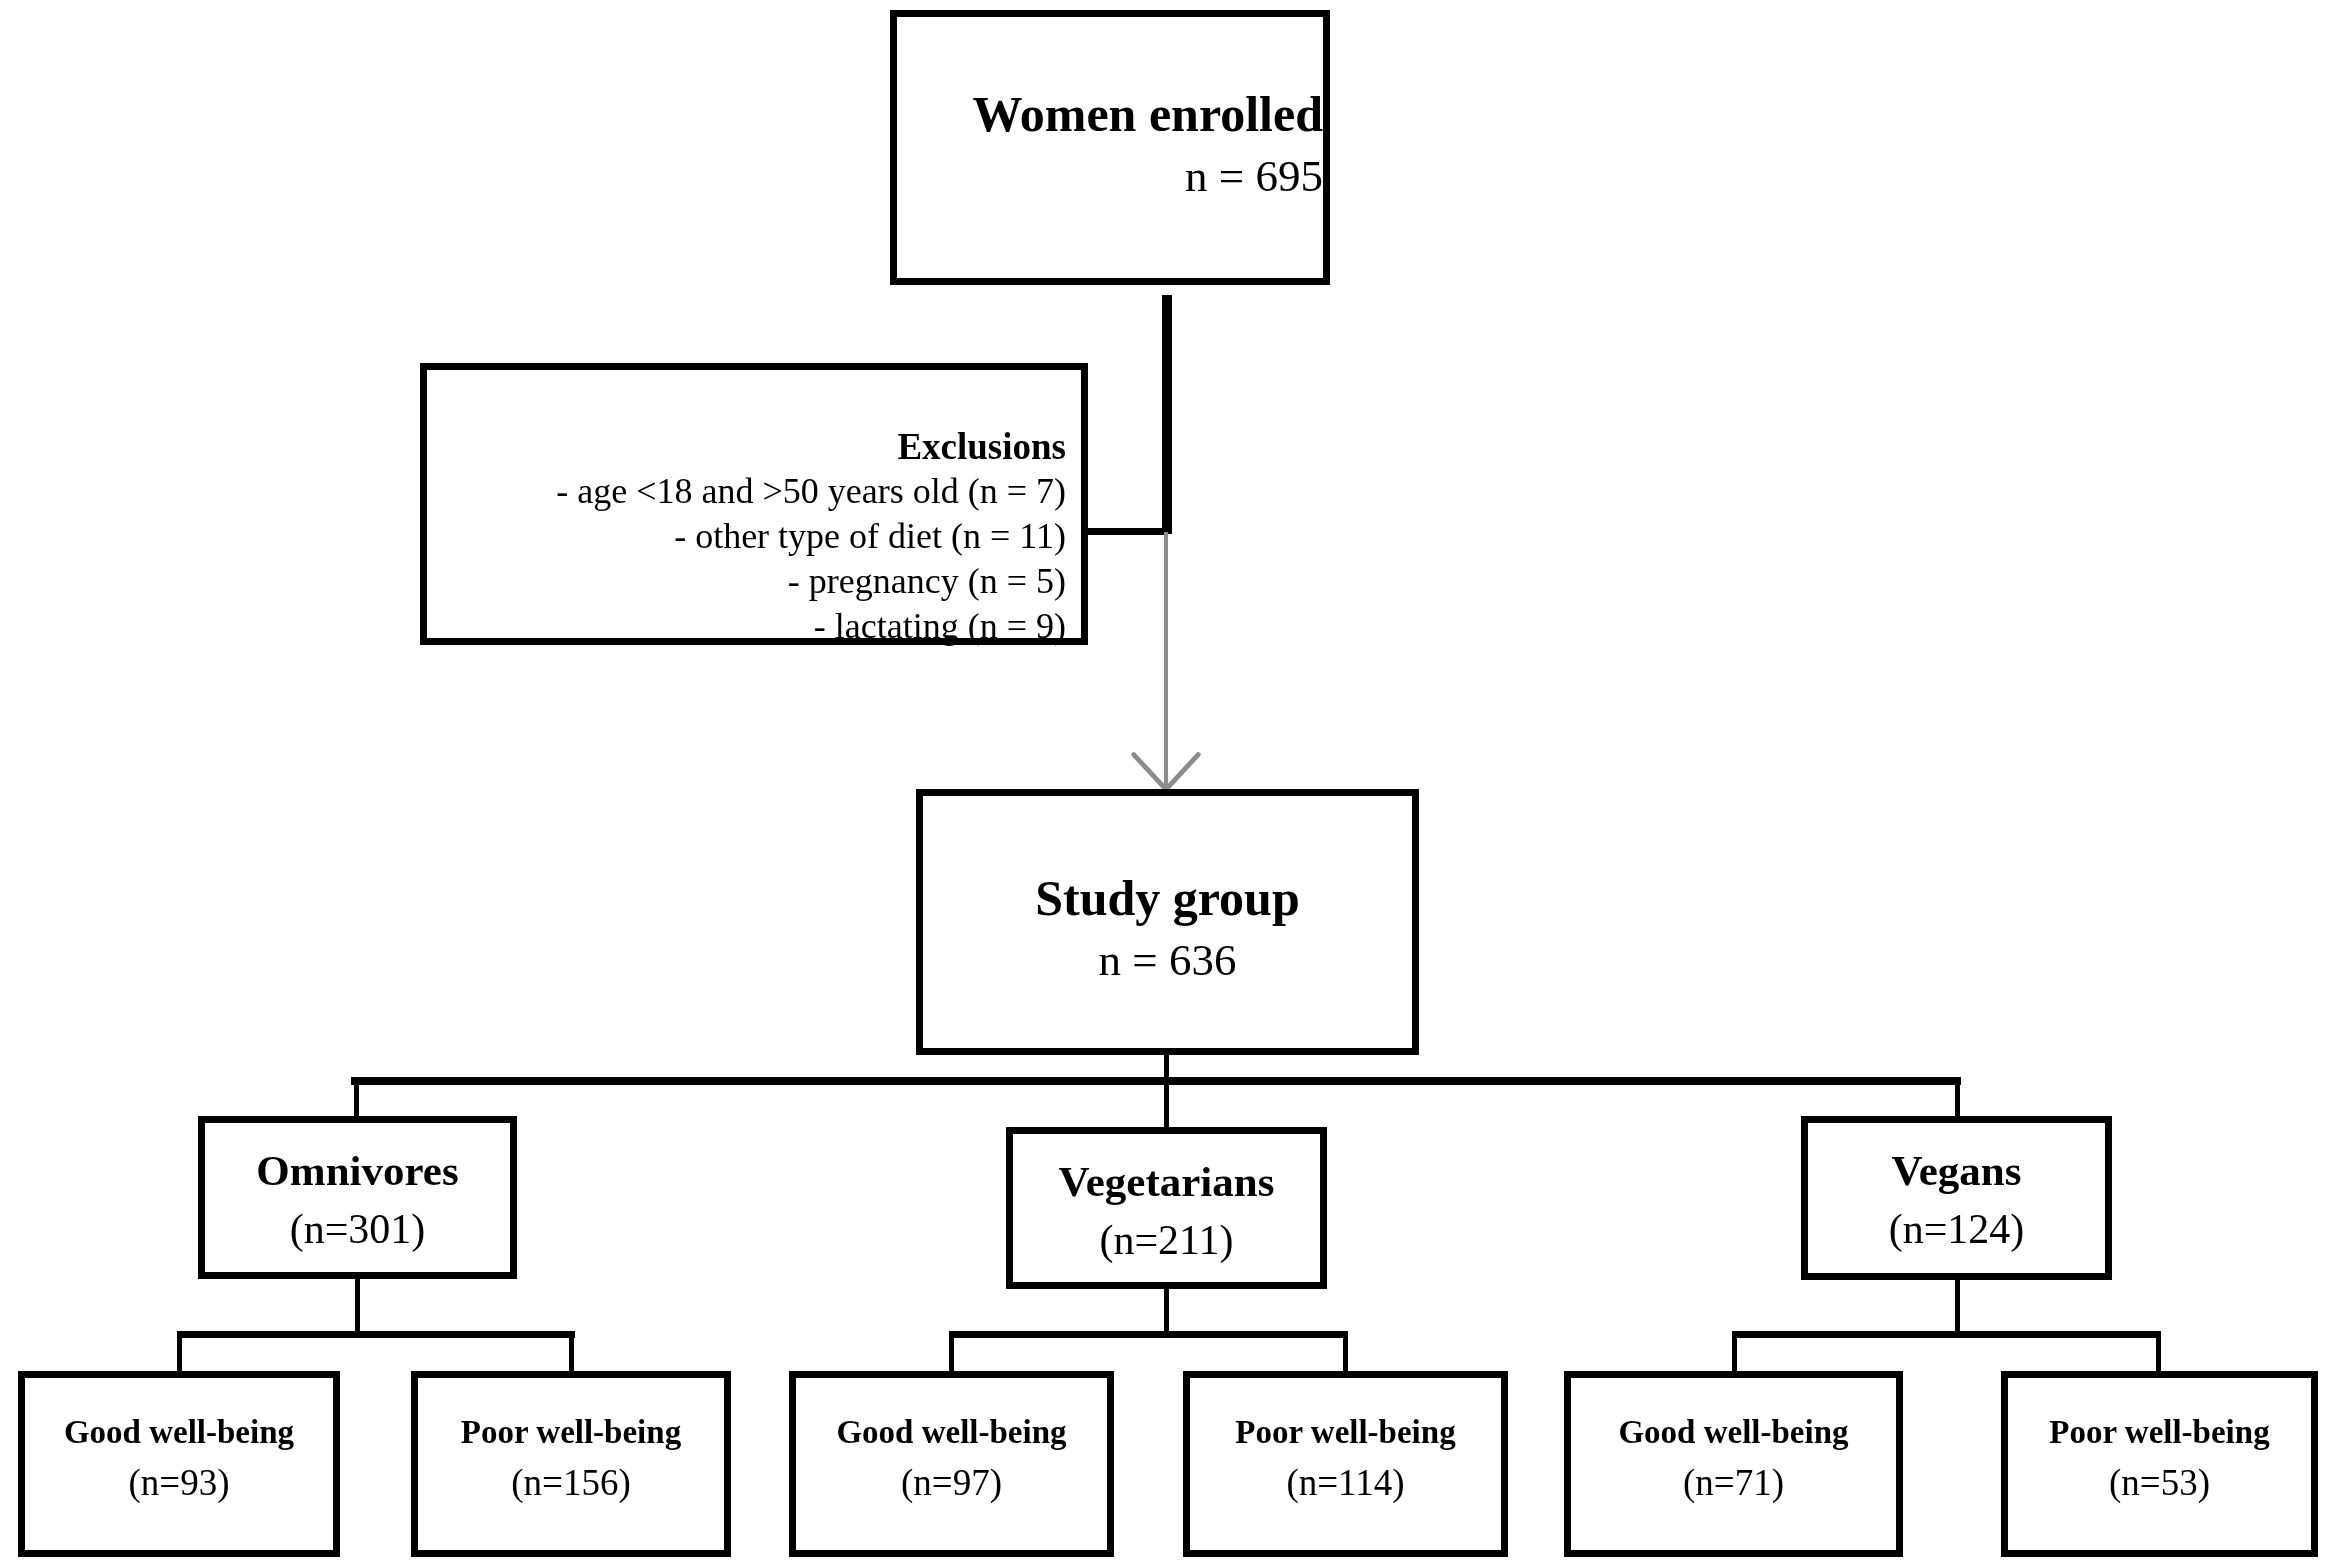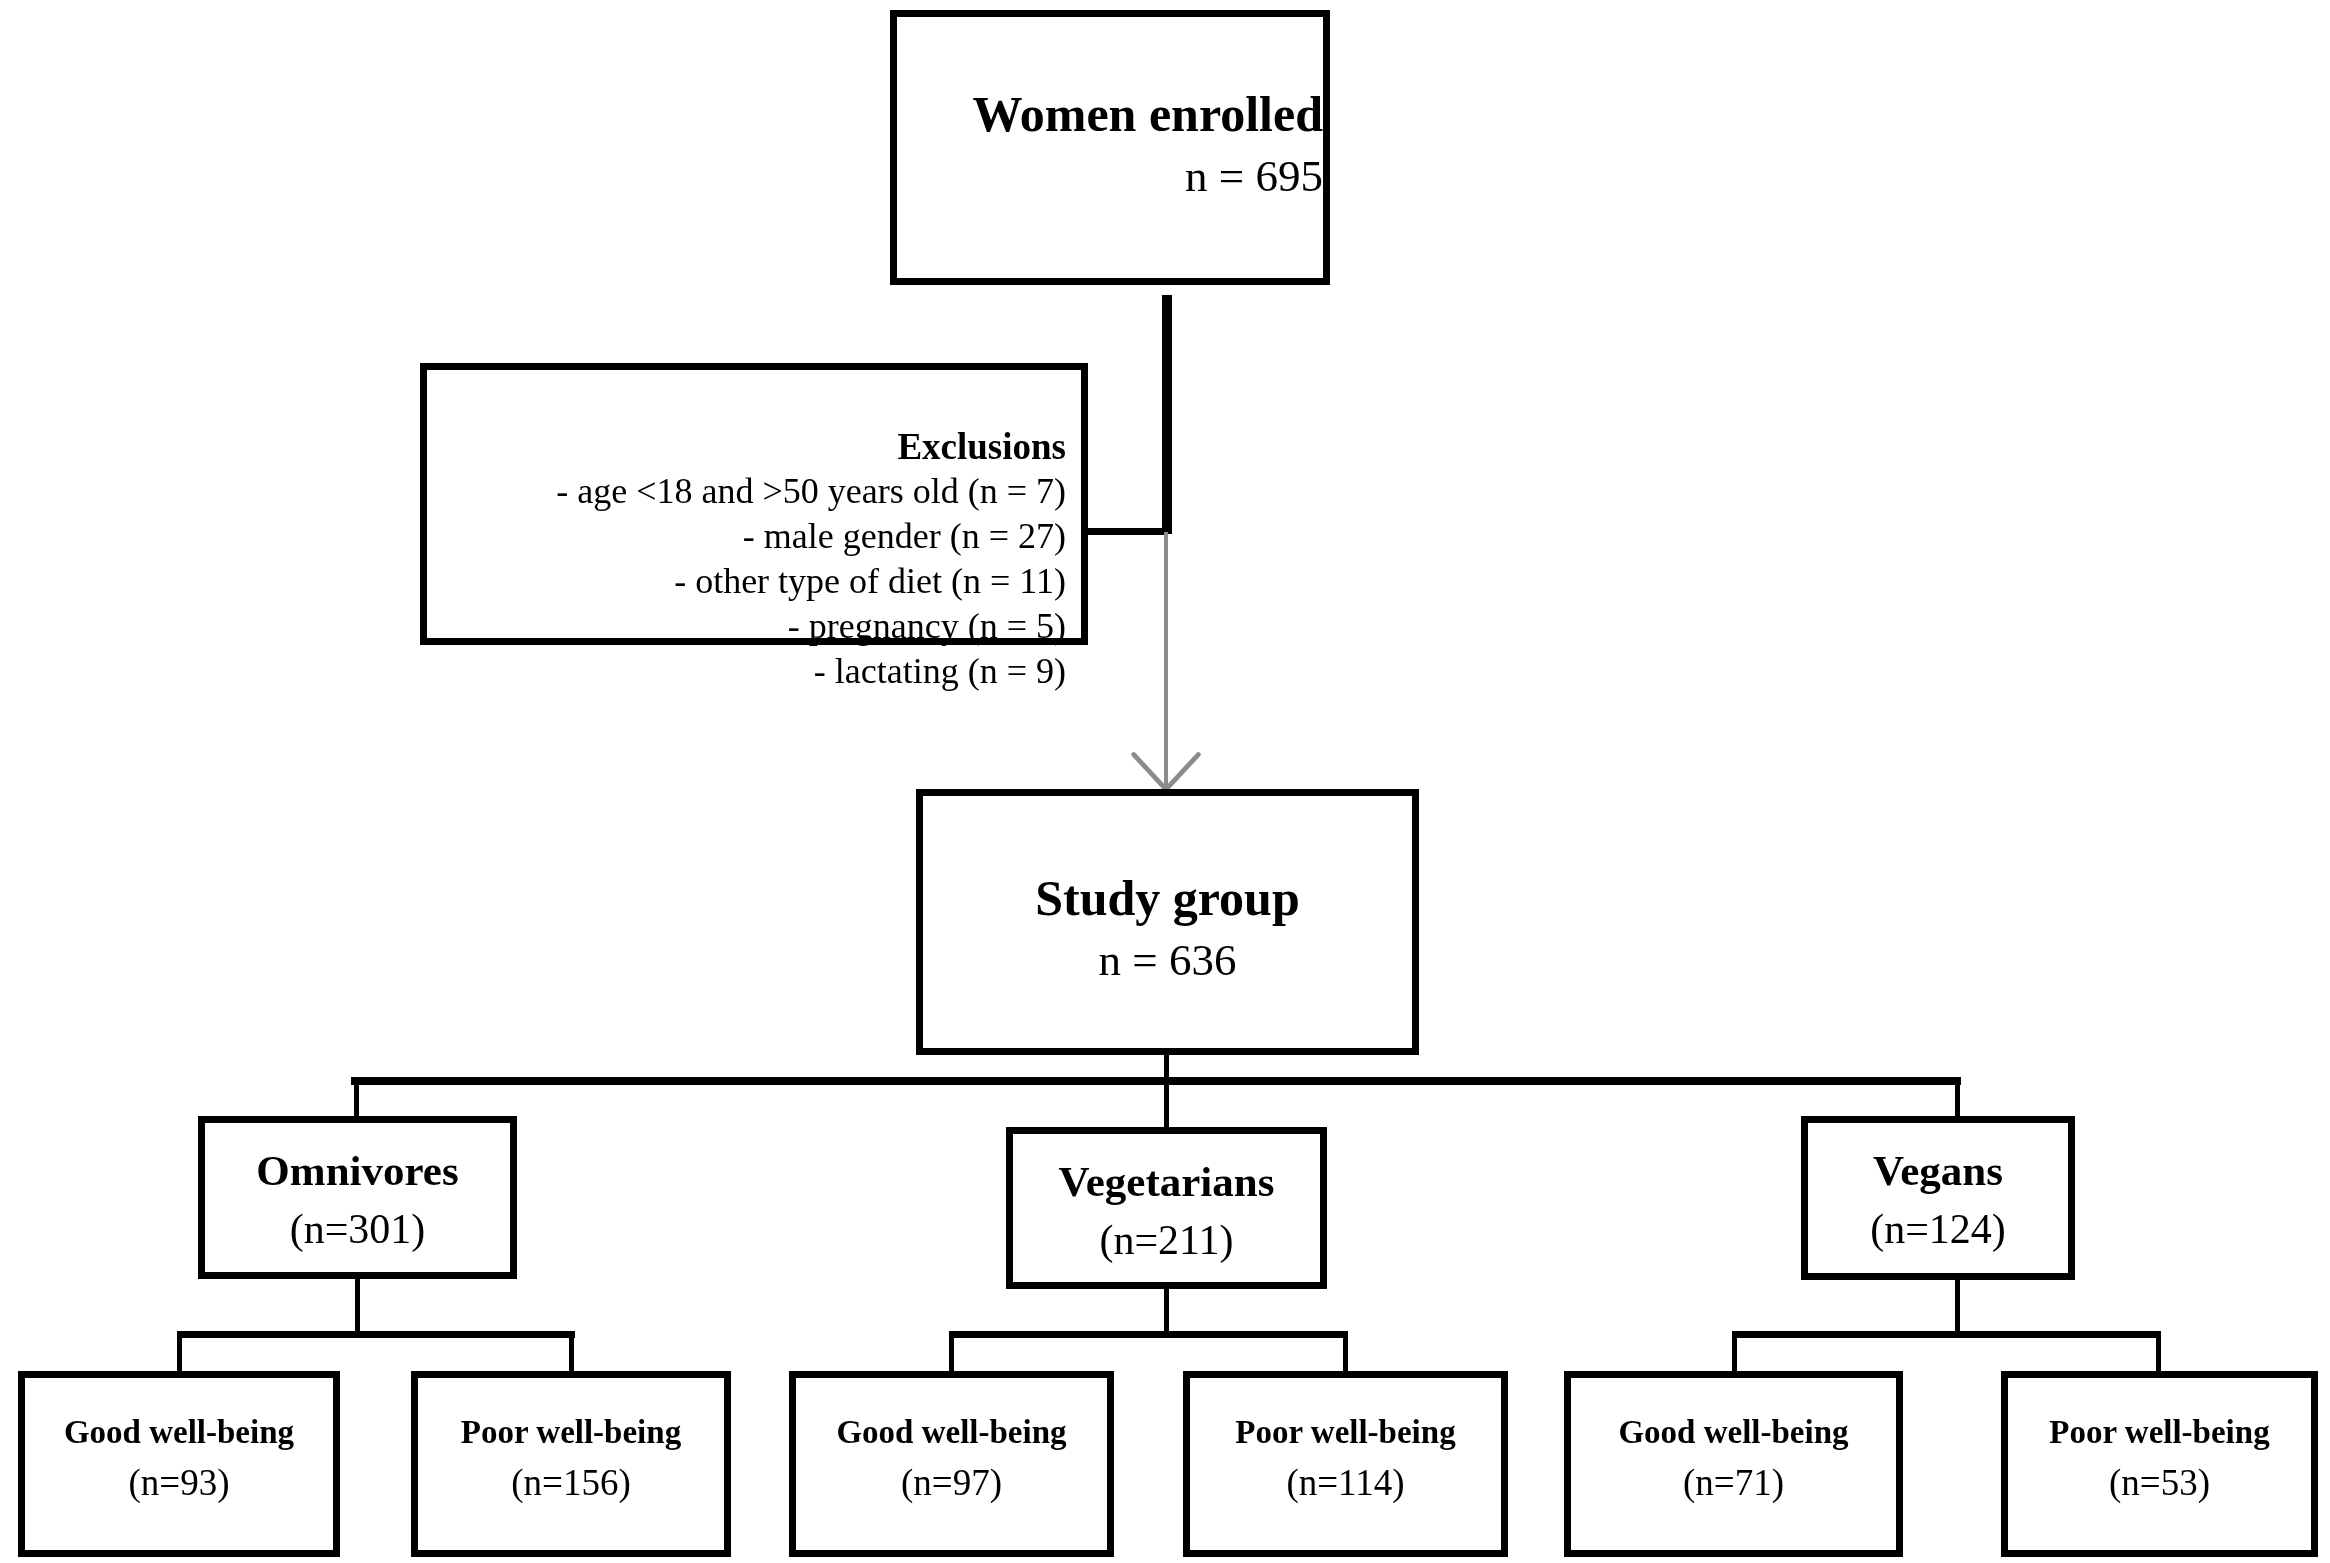--- a/index.html
+++ b/index.html
@@ -32,21 +32,21 @@
   .pad-lg { padding-top: 65px; }
   .pad-md { padding-top: 17.3px; }
   .pad-sm { padding-top: 28px; }
 
   #box-women      { left: 890px; top: 10px;   width: 440px; height: 275px; text-align: right; }
   #box-exclusions { left: 420px;  top: 363px;  width: 668px; height: 282px;
                     text-align: right; padding: 54px 15px 0 24px; }
   #box-study      { left: 916px; top: 789px; width: 503px;  height: 266px; padding-top: 70px; }
   #box-omnivores  { left: 198px;  top: 1116px; width: 319px;  height: 163px; }
   #box-vegetarians{ left: 1006px; top: 1127px; width: 321px;  height: 162px; }
-  #box-vegans     { left: 1801px; top: 1116px; width: 274px;  height: 164px; }
+  #box-vegans     { left: 1801px; top: 1116px; width: 311px;  height: 164px; }
   #box-omni-good  { left: 18px;   top: 1371px; width: 322px;  height: 186px; }
   #box-omni-poor  { left: 411px;  top: 1371px; width: 320px;  height: 186px; }
   #box-veg-good   { left: 789px; top: 1371px; width: 325px;  height: 186px; }
   #box-veg-poor   { left: 1183px; top: 1371px; width: 325px;  height: 186px; }
   #box-vegan-good { left: 1564px; top: 1371px; width: 339px;  height: 186px; }
   #box-vegan-poor { left: 2001px; top: 1371px; width: 317px;  height: 186px; }
 
   .excl-title { font-size: 37px; font-weight: bold; line-height: 45px; }
   .excl-item  { font-size: 36px; line-height: 45px; white-space: nowrap; }
 
@@ -120,21 +120,20 @@
   <div class="ln" id="ln-vegan-r"></div>
 
   <div class="node pad-lg" id="box-women">
     <div class="t1">Women enrolled</div>
     <div class="s1">n = 695</div>
   </div>
 
   <div class="node" id="box-exclusions">
     <div class="excl-title">Exclusions</div>
     <div class="excl-item">- age &lt;18 and &gt;50 years old (n = 7)</div>
-    <div class="excl-item">- male gender (n = 27)</div>
     <div class="excl-item">- other type of diet (n = 11)</div>
     <div class="excl-item">- pregnancy (n = 5)</div>
     <div class="excl-item">- lactating (n = 9)</div>
   </div>
 
   <div class="node" id="box-study">
     <div class="t1">Study group</div>
     <div class="s1">n = 636</div>
   </div>
 

